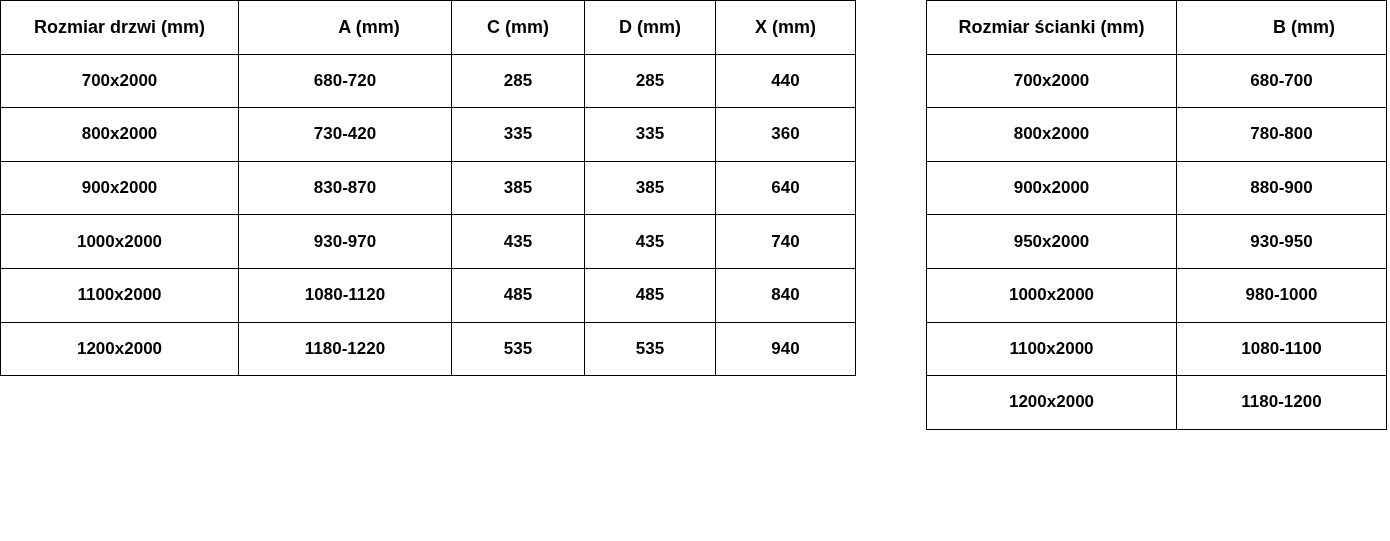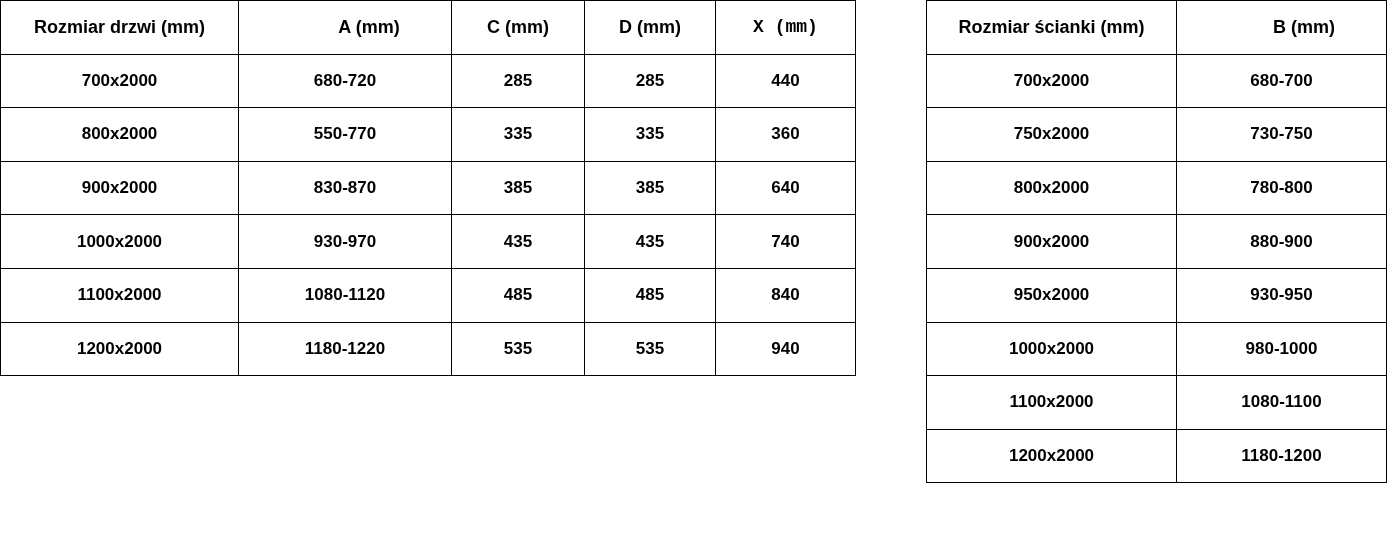--- a/index.html
+++ b/index.html
@@ -46,21 +46,21 @@
     top: 0px;
     width: 855px;
   }
   #doors-table th, #doors-table td {
     height: 53.6px;
   }
   #doors-table .col-size   { width: 238px; }
   #doors-table .col-a      { width: 213px; padding-left: 48px; }
   #doors-table .col-c      { width: 133px; }
   #doors-table .col-d      { width: 131px; }
-  #doors-table .col-x      { width: 140px; font-family: Liberation Mono, monospace; }
+  #doors-table .col-x      { width: 140px; }
 
   
   #wall-table {
     left: 926px;
     top: 0px;
     width: 460px;
   }
   #wall-table th, #wall-table td {
     height: 53.6px;
   }
@@ -85,21 +85,21 @@
     <tbody>
       <tr>
         <td>700x2000</td>
         <td>680-720</td>
         <td>285</td>
         <td>285</td>
         <td>440</td>
       </tr>
       <tr>
         <td>800x2000</td>
-        <td>550-770</td>
+        <td>730-420</td>
         <td>335</td>
         <td>335</td>
         <td>360</td>
       </tr>
       <tr>
         <td>900x2000</td>
         <td>830-870</td>
         <td>385</td>
         <td>385</td>
         <td>640</td>
@@ -134,24 +134,20 @@
         <th class="col-wsize">Rozmiar ścianki (mm)</th>
         <th class="col-b">B (mm)</th>
       </tr>
     </thead>
     <tbody>
       <tr>
         <td>700x2000</td>
         <td>680-700</td>
       </tr>
       <tr>
-        <td>750x2000</td>
-        <td>730-750</td>
-      </tr>
-      <tr>
         <td>800x2000</td>
         <td>780-800</td>
       </tr>
       <tr>
         <td>900x2000</td>
         <td>880-900</td>
       </tr>
       <tr>
         <td>950x2000</td>
         <td>930-950</td>

